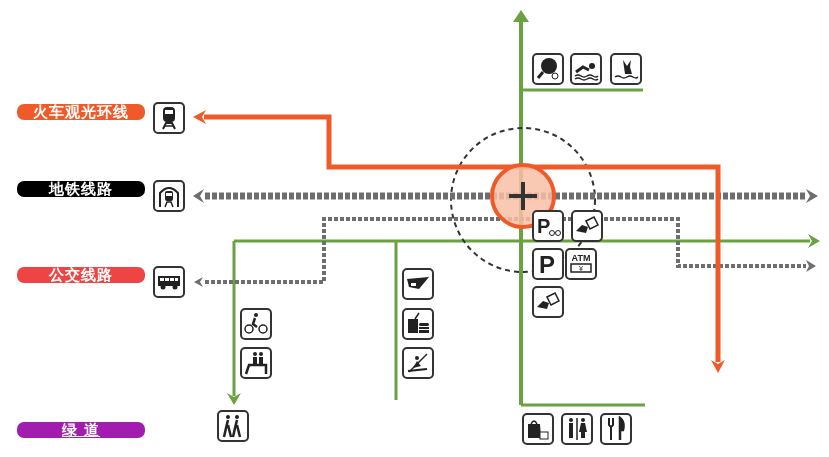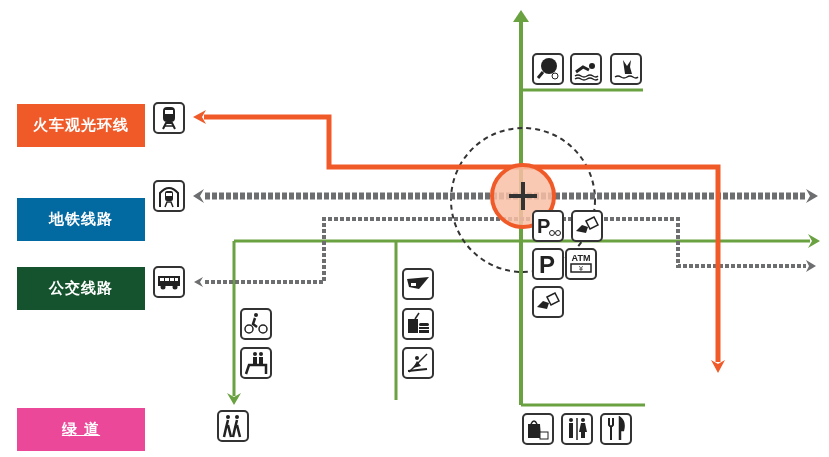--- a/index.html
+++ b/index.html
@@ -1,28 +1,28 @@
 <!DOCTYPE html>
 <html><head>
 <meta charset="utf-8">
 <style>
   html, body { margin:0; padding:0; background:#ffffff; }
   body { width:829px; height:457px; position:relative; overflow:hidden; font-family:"DejaVu Sans", sans-serif; }
-  .label { position:absolute; left:17px; width:128px; height:43px; color:#fff; font-weight:bold; font-size:15px; display:flex; align-items:center; justify-content:center; letter-spacing:1px; }
+  .label { position:absolute; left:17px; width:128px; height:16px; color:#fff; font-weight:bold; font-size:15px; display:flex; align-items:center; justify-content:center; letter-spacing:1px;border-radius:7px; }
   svg.map { position:absolute; left:0; top:0; }
   .icon { position:absolute; width:32px; height:32px; box-sizing:border-box; border:2px solid #333; border-radius:5px; background:#fff; display:flex; align-items:center; justify-content:center; }
   .icon svg { width:26px; height:26px; }
 </style>
 </head>
 <body>
 
 <div class="label" style="top:104px;background:#f05a28;">火车观光环线</div>
-<div class="label" style="top:198px;background:#0369a1;">地铁线路</div>
-<div class="label" style="top:267px;background:#14532d;font-family:Liberation Mono, monospace;">公交线路</div>
-<div class="label" style="top:408px;background:#ec4899;text-decoration:underline;">绿 道</div>
+<div class="label" style="top:181px;background:#000000;">地铁线路</div>
+<div class="label" style="top:267px;background:#ef4444;font-family:Liberation Mono, monospace;">公交线路</div>
+<div class="label" style="top:422px;background:#a21caf;text-decoration:underline;">绿 道</div>
 
 <svg class="map" width="829" height="457">
   <defs>
     <marker id="arrG" markerWidth="4" markerHeight="4" refX="2" refY="2" orient="auto">
         <path d="M0,0 L4,2 L0,4 L1,2 Z" fill="#6aa141"></path>
       </marker>
   </defs>
 
   <g>
     <line x1="521" y1="405" x2="521" y2="20" stroke="#6aa141" stroke-width="4"></line>

